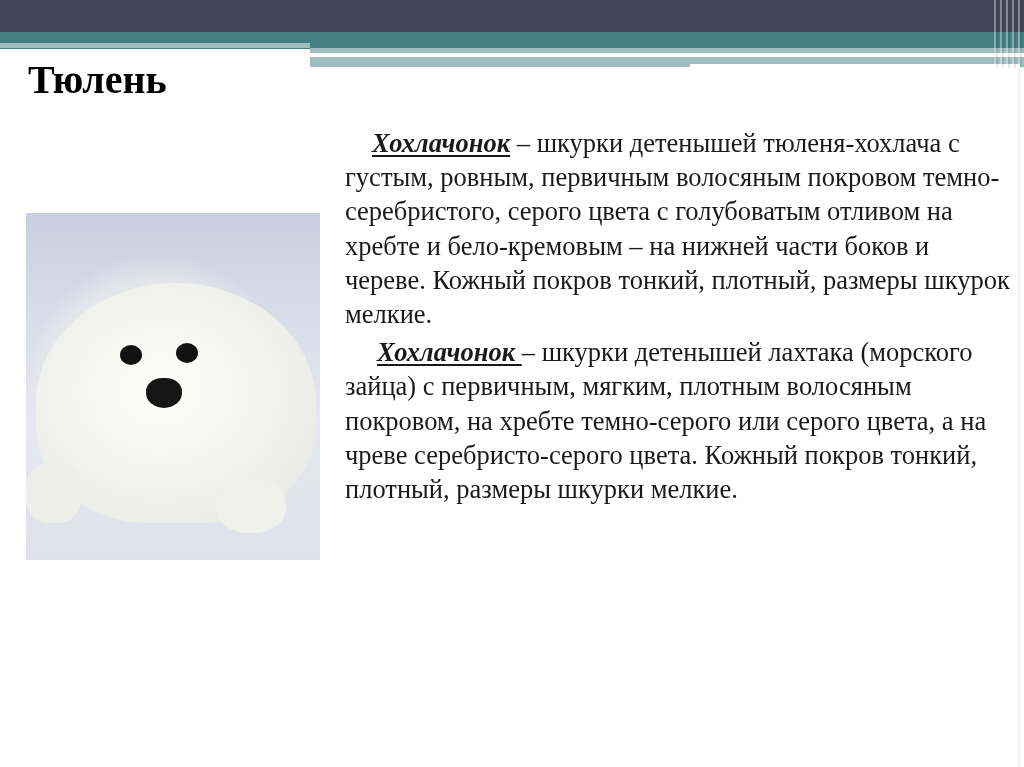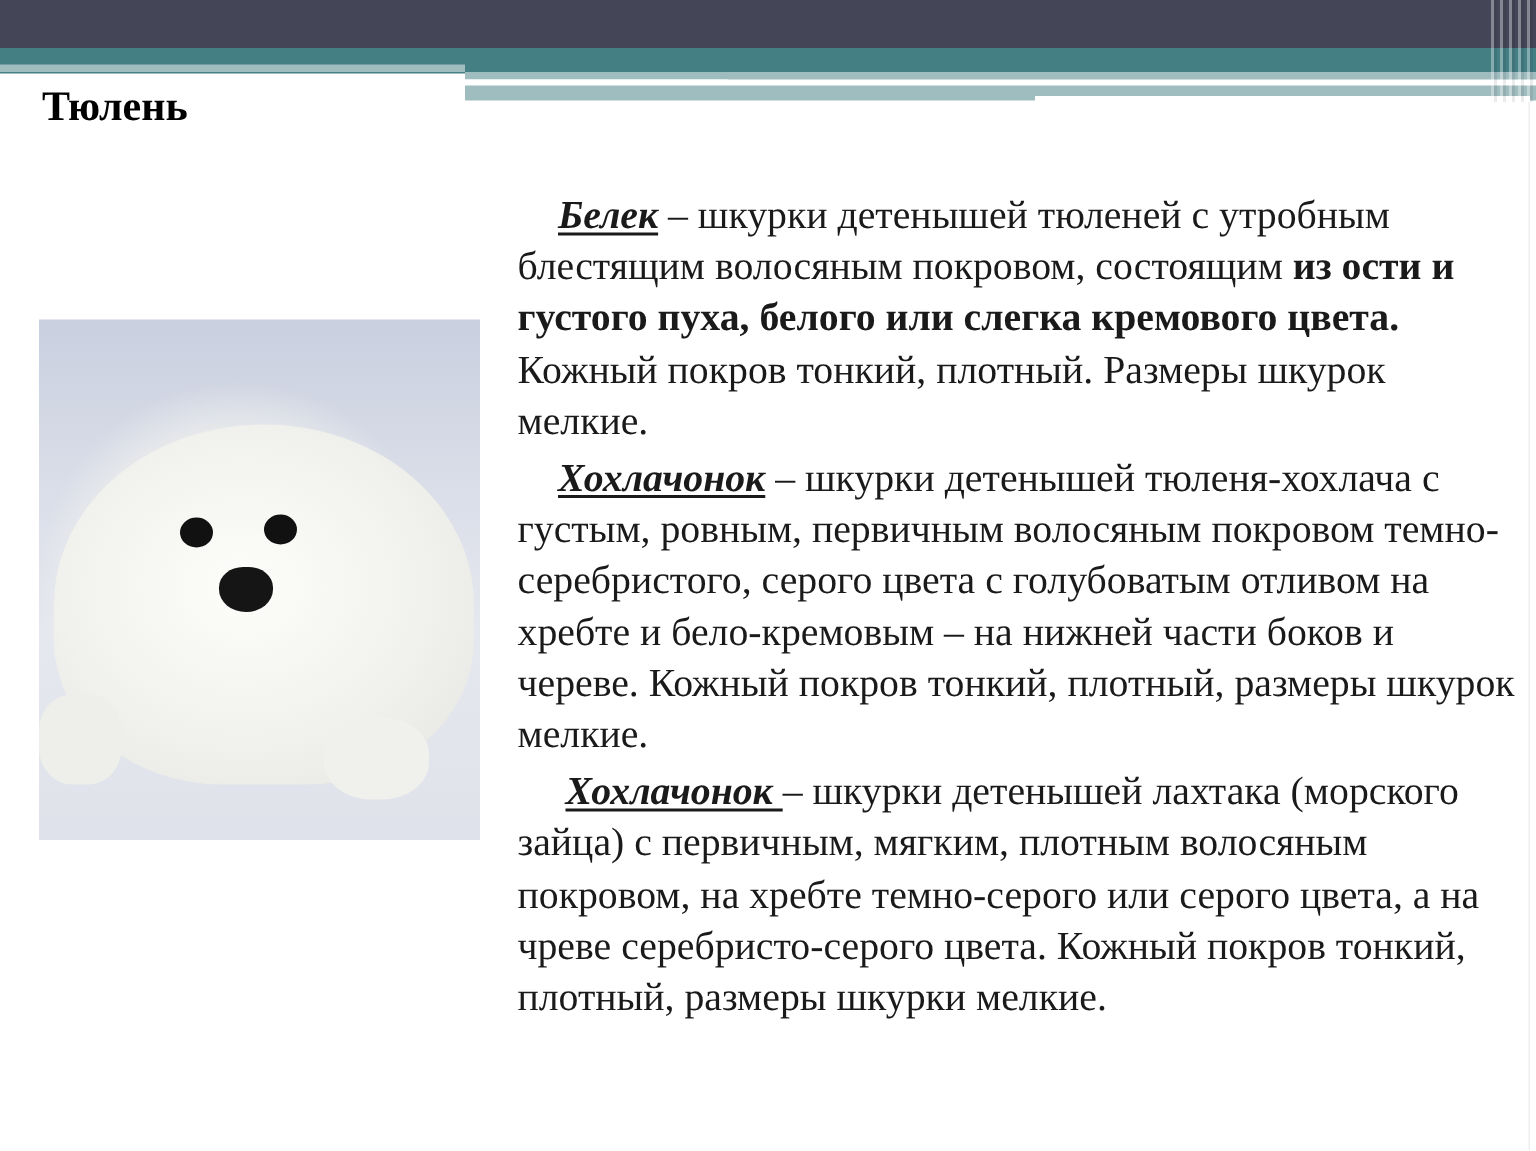--- a/index.html
+++ b/index.html
@@ -43,21 +43,21 @@
         rgba(0,0,0,0.08) 2px, rgba(0,0,0,0.08) 4px,
         transparent 4px, transparent 6px);
     }
     .right-edge-line {
       position: absolute; right: 4px; top: 68px; width: 1px; height: 699px;
       background: #eeeeee;
     }
     .title {
       position: absolute; left: 28px; top: 56px;
       font-family: "Liberation Serif", serif;
-      font-weight: bold; font-size: 28px; color: #000000;
+      font-weight: bold; font-size: 40px; color: #000000;
       margin: 0;
     }
     .photo {
       position: absolute; left: 26px; top: 213px; width: 294px; height: 347px;
       overflow: hidden;
       background:
         radial-gradient(ellipse 45% 38% at 45% 50%, #fbfbf8 0%, #f2f2ee 60%, rgba(240,240,236,0) 100%),
         linear-gradient(180deg, #c9cfdf 0%, #d9dde8 30%, #e6e8ef 60%, #dfe2ea 100%);
     }
     .photo .body-shape {
@@ -119,16 +119,15 @@
 <div class="photo">
   <div class="body-shape"></div>
   <div class="flipper-left"></div>
   <div class="flipper-right"></div>
   <div class="eye left"></div>
   <div class="eye right"></div>
   <div class="nose"></div>
 </div>
 
 <div class="text-block">
-  <p class="para p1"><span class="term">Белек</span><span> – шкурки детенышей тюленей с утробным блестящим волосяным покровом, состоящим </span><span class="bold">из ости и густого пуха, белого или слегка кремового цвета.</span><span> Кожный покров тонкий, плотный. Размеры шкурок мелкие.</span></p>
   <p class="para p2"><span class="term">Хохлачонок</span><span> – шкурки детенышей тюленя-хохлача с густым, ровным, первичным волосяным покровом темно-серебристого, серого цвета с голубоватым отливом на хребте и бело-кремовым – на нижней части боков и череве. Кожный покров тонкий, плотный, размеры шкурок мелкие.</span></p>
   <p class="para p3"><span class="term">Хохлачонок </span><span>– шкурки детенышей лахтака (морского зайца) с первичным, мягким, плотным волосяным покровом, на хребте темно-серого или серого цвета, а на чреве серебристо-серого цвета. Кожный покров тонкий, плотный, размеры шкурки мелкие.</span></p>
 </div>
 
 </body></html>

